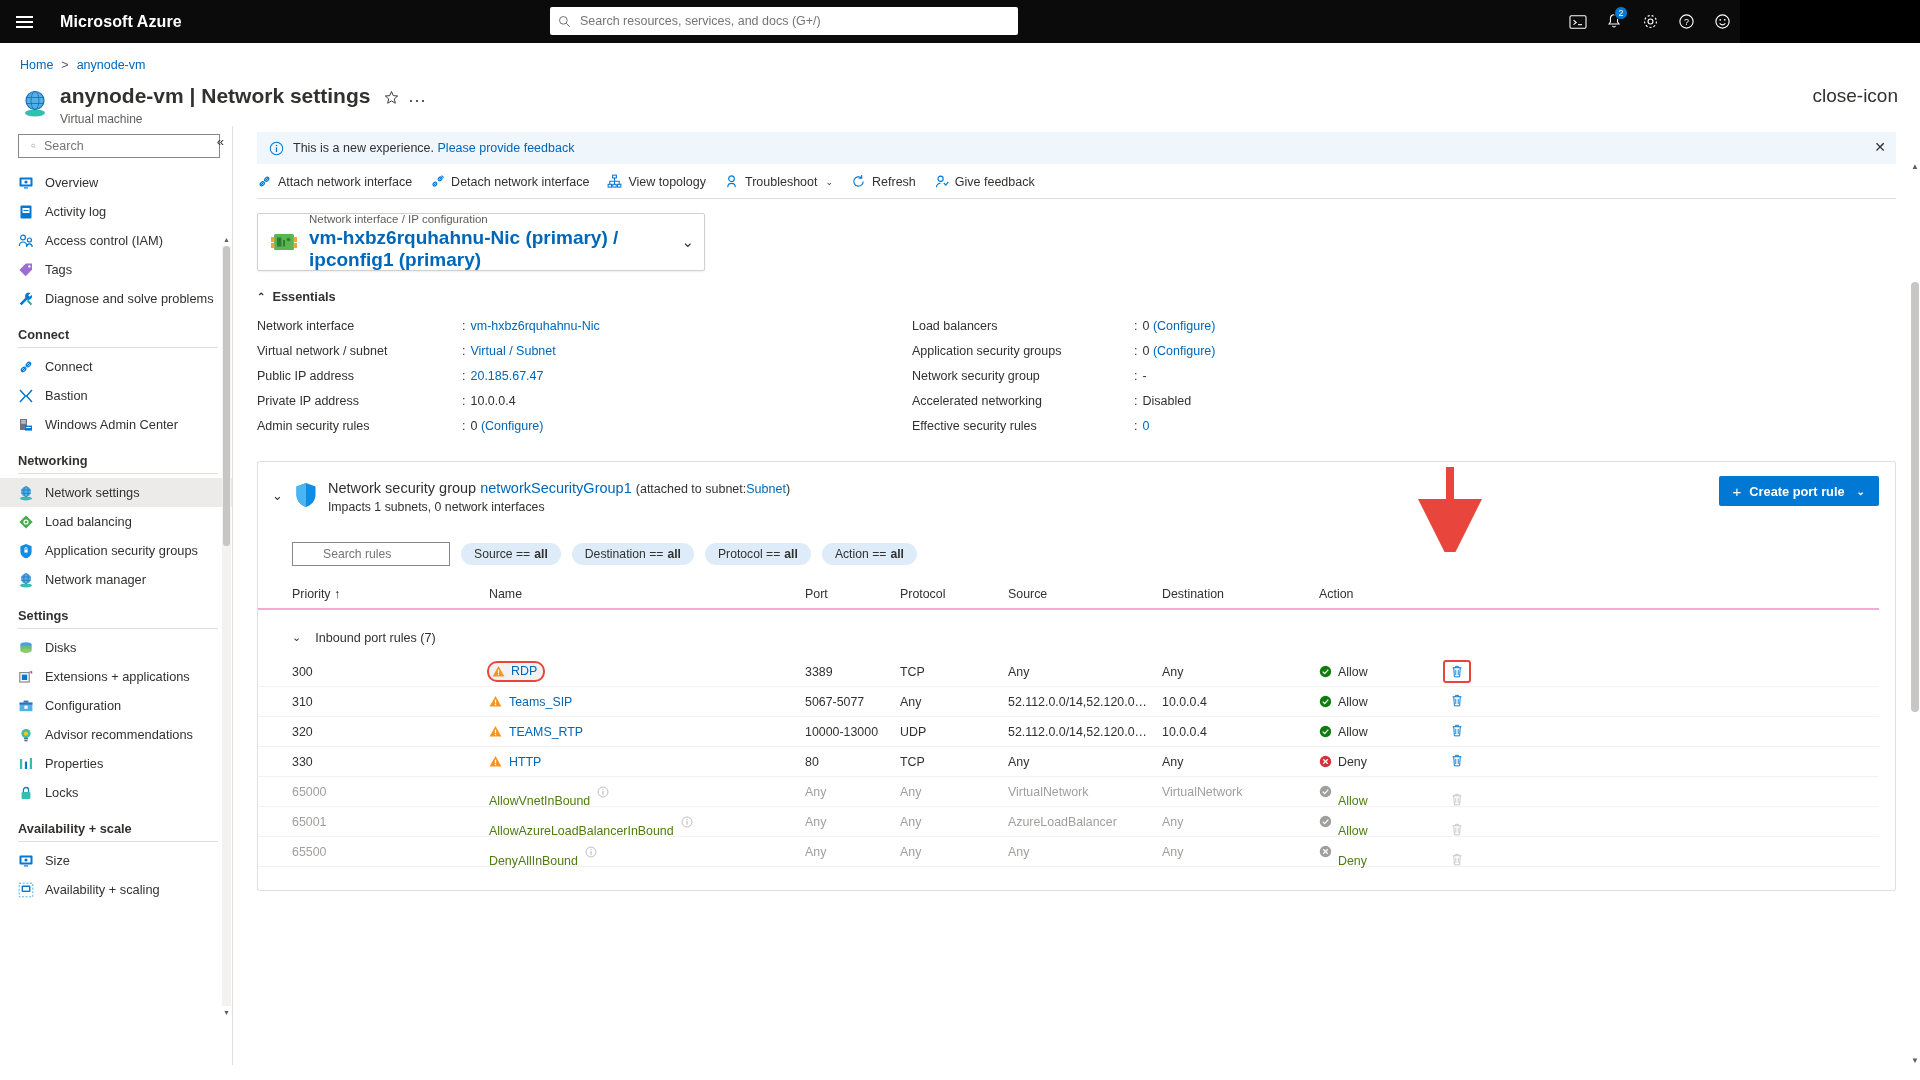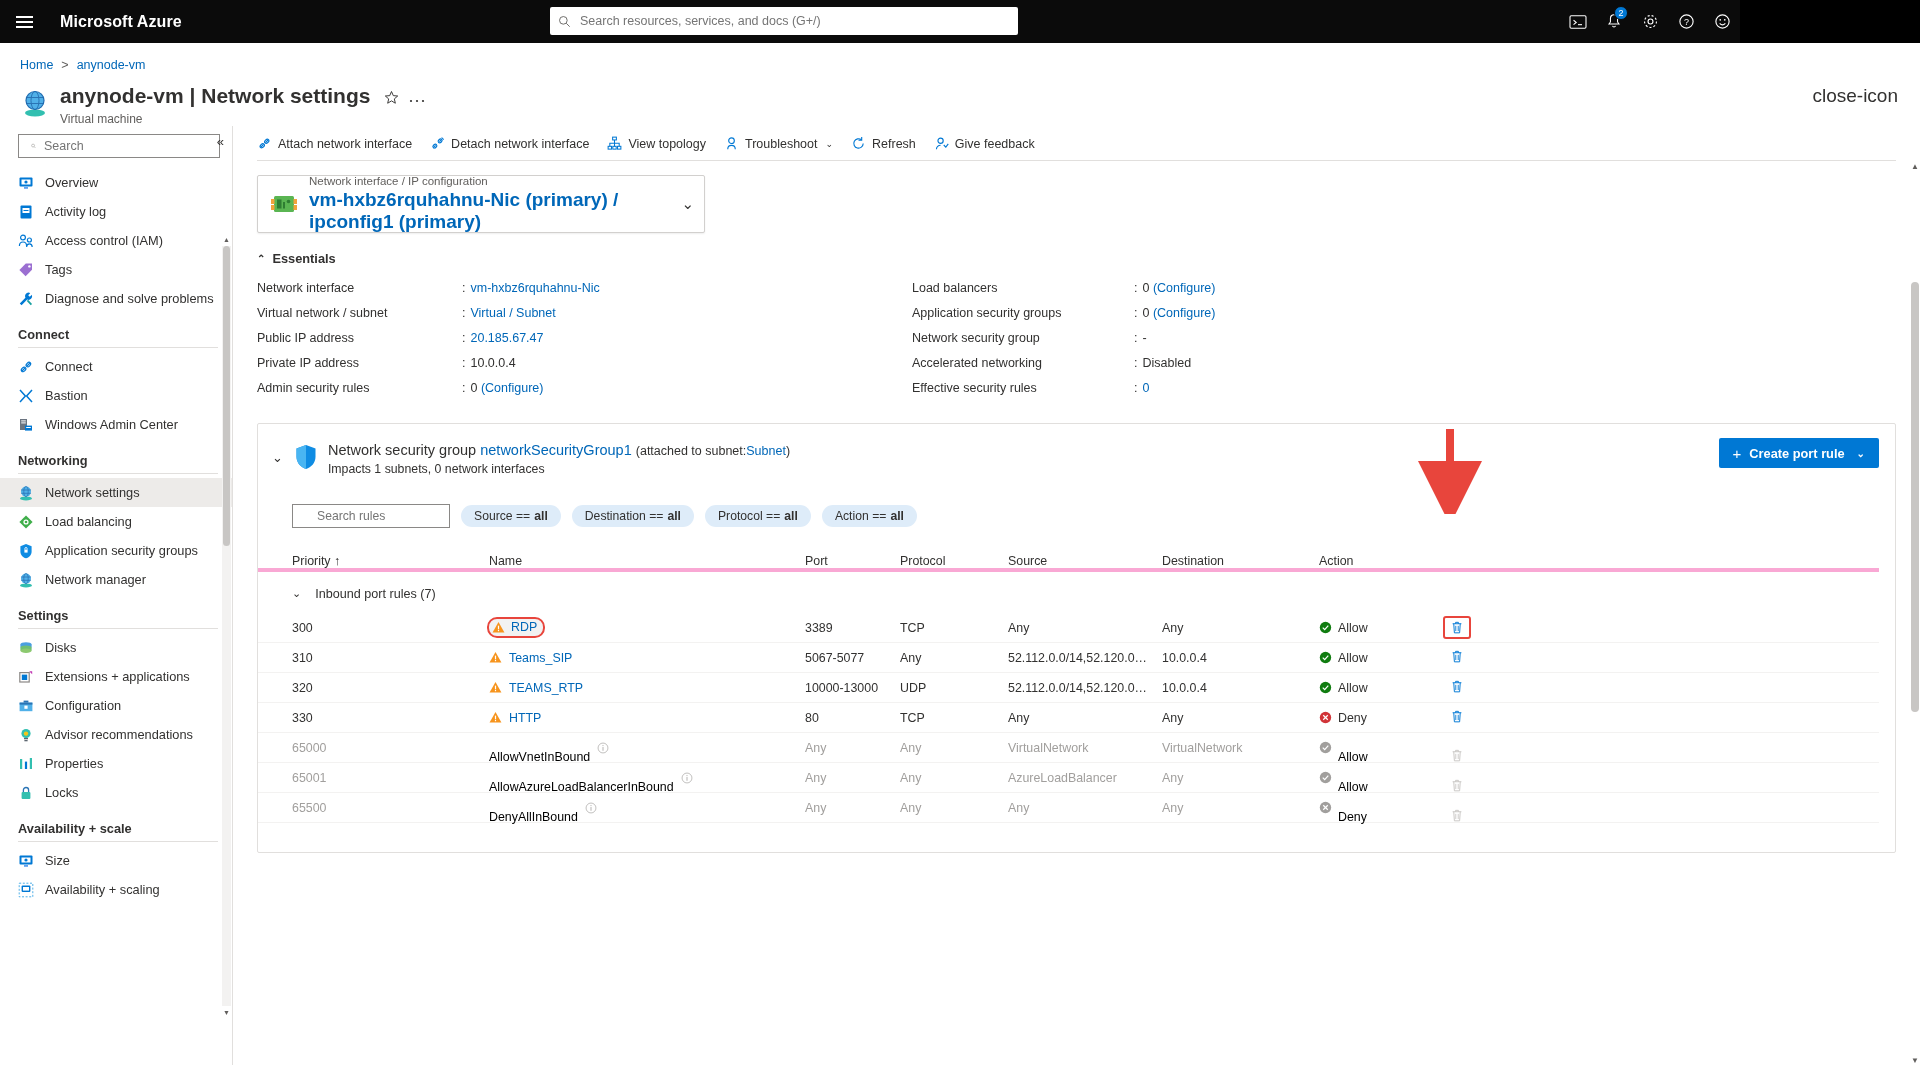--- a/index.html
+++ b/index.html
@@ -313,21 +313,21 @@
   
   .filters {
     display: flex; align-items: center;
     margin: 28px 0 0 34px;
     gap: 11px;
   }
   .rule-search {
     width: 158px; height: 24px;
     border: 1px solid #8a8886;
     display: flex; align-items: center;
-    padding: 0 16px;
+    padding: 0 22px;
     background: #fff;
   }
   .rule-search input {
     border: none; outline: none; flex: 1; margin-left: 6px;
     font-size: 12.2px; color: #323130;
     font-family: "Liberation Sans", sans-serif; background: transparent;
   }
   .pill {
     background: #deecf9;
     border-radius: 12px;
@@ -339,23 +339,23 @@
     cursor: pointer;
   }
   .pill b { font-weight: 700; margin-left: 4px; }
 
   
   .rules-table { margin: 14px 0 0 0; width: 100%; }
   .rt-head {
     display: flex;
     padding: 0 0 0 34px;
     height: 30px;
-    align-items: flex-end;
-    border-bottom: 4px solid #f9a8d4;
-    margin: 0 16px 2px 0;
+    align-items: center;
+    border-bottom: 2px solid #f9a8d4;
+    margin: 0 16px 8px 0;
   }
   .rt-head div { font-size: 12.4px; color: #323130; }
   .rt-group {
     display: flex; align-items: center;
     height: 39px;
     padding-left: 34px;
     font-size: 12.6px;
   }
   .rt-group .gch { font-size: 11px; margin-right: 14px; cursor:pointer; }
   .rt-row {
@@ -369,21 +369,21 @@
   .rt-row.dim { color: #a19f9d; }
   .c-prio { width: 197px; }
   .c-name { width: 316px; display: flex; align-items: center; gap: 7px; }
   .c-port { width: 95px; }
   .c-proto { width: 108px; }
   .c-src { width: 154px; }
   .c-dst { width: 157px; }
   .c-act { width: 118px; display: flex; align-items: center; gap: 6px; }
   .c-del { width: 40px; display:flex; justify-content:center; }
   .rule-link { color: #0067b8; text-decoration: none; cursor: pointer; }
-  .dim .rule-link, .dim span { color: #000000; margin-top: 18px; }
+  .dim .rule-link, .dim span { color: #4d7c0f; margin-top: 18px; }
   .warn-tri { flex-shrink: 0; }
   .infoc { opacity: .8; }
   .del-ico { cursor: pointer; }
 
   .hl-box {
     outline: 2px solid #e8453c;
     background: #f2f2f2;
     padding: 1px 6px 2px 3px;
     border-radius: 8px;
     display: flex; align-items: center; gap: 6px;
@@ -740,20 +740,32 @@
 
     <div class="side-scroll">
       <div class="arr" style="top:-10px">▲</div>
       <div class="thumb"></div>
       <div class="arr" style="bottom:-10px">▼</div>
     </div>
   </div>
 
   <div class="main">
 
+    <div class="infobar">
+      <span class="i-ico">
+        <svg width="15" height="15" viewBox="0 0 16 16">
+            <circle cx="8" cy="8" r="6.6" fill="none" stroke="#0078d4" stroke-width="1.1"></circle>
+            <circle cx="8" cy="4.8" r="0.85" fill="#0078d4"></circle>
+            <rect x="7.3" y="6.8" width="1.4" height="5" fill="#0078d4"></rect>
+          </svg>
+      </span>
+      <span>This is a new experience.</span>&nbsp;
+      <a>Please provide feedback</a>
+      <span class="dismiss">✕</span>
+    </div>
 
     <div class="toolbar" style="margin-left:24px;margin-right:24px;">
       <div class="tb-btn">
         <span class="tb-ico">
           <svg width="15" height="15" viewBox="0 0 16 16">
               <path d="M4 12l3-3M9 7l3-3" stroke="#0078d4" stroke-width="1.2" fill="none"></path>
               <ellipse cx="5.6" cy="10.4" rx="2.6" ry="1.8" transform="rotate(-45 5.6 10.4)" fill="none" stroke="#0078d4" stroke-width="1.2"></ellipse>
               <ellipse cx="10.4" cy="5.6" rx="2.6" ry="1.8" transform="rotate(-45 10.4 5.6)" fill="none" stroke="#0078d4" stroke-width="1.2"></ellipse>
             </svg>
         </span>

